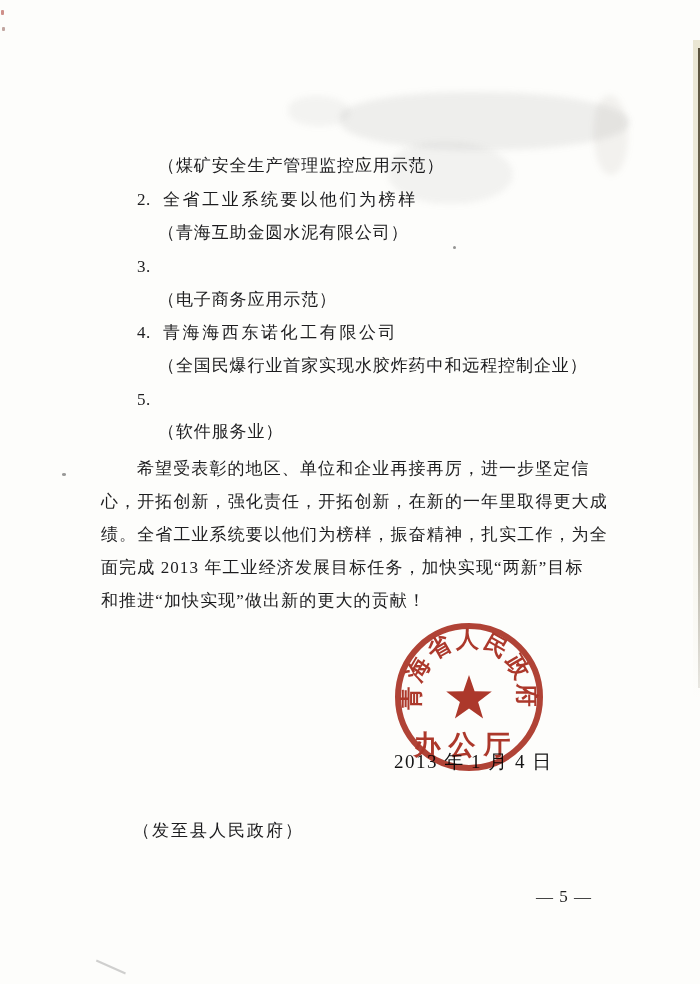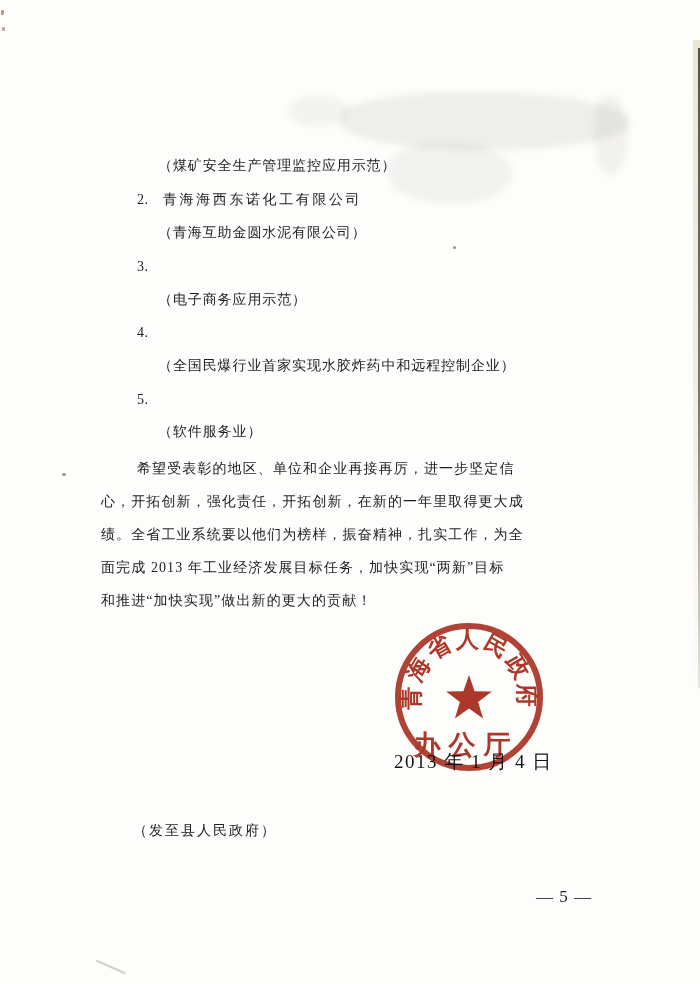--- a/index.html
+++ b/index.html
@@ -14,21 +14,21 @@
   }
   
   .blob{position:absolute;filter:blur(3px);border-radius:45% 55% 50% 50%;}
   .edge-halo{position:absolute;right:0;top:40px;width:7px;height:660px;
     background:linear-gradient(to bottom,rgba(190,178,120,.30),rgba(190,178,120,.18) 60%,rgba(190,178,120,0));}
   .edge-line{position:absolute;right:0;top:48px;width:2.5px;height:640px;
     background:linear-gradient(to bottom,rgba(66,58,36,.85),rgba(66,58,36,.65) 55%,rgba(90,82,55,.12));}
   .speck{position:absolute;border-radius:50%;}
   
   .row{position:absolute;left:0;width:100%;height:24px;}
-  .t{position:absolute;white-space:nowrap;font-size:14px;line-height:22px;color:#1d1d1f;}
+  .t{position:absolute;white-space:nowrap;font-size:17px;line-height:22px;color:#1d1d1f;}
   .num{left:137px;letter-spacing:.5px;}
   .company{left:163px;letter-spacing:2.6px;}
   .note{left:158px;letter-spacing:.9px;}
   .para{left:101px;letter-spacing:1.1px;}
   .para-first{left:137px;}
   .date{left:394px;top:751px;font-size:19px;letter-spacing:1.5px;color:#141414;z-index:1;}
   .dist{left:133px;top:820px;letter-spacing:2px;}
   .pagenum{left:536px;top:886px;font-size:17px;letter-spacing:1px;color:#222;}
   
   .seal{position:absolute;left:374px;top:605px;width:192px;height:192px;z-index:2;
@@ -55,33 +55,34 @@
   <div class="speck" style="left:1px;top:10px;width:3px;height:5px;background:rgba(170,55,45,.55);border-radius:1px;"></div>
   <div class="speck" style="left:2px;top:27px;width:2.5px;height:4px;background:rgba(120,60,50,.45);border-radius:1px;"></div>
   <div style="position:absolute;left:95px;top:966px;width:32px;height:1.5px;background:rgba(150,150,150,.45);transform:rotate(24deg);"></div>
 
   <div>
     <div class="row" style="top:155px">
       <span class="t note">（煤矿安全生产管理监控应用示范）</span>
     </div>
     <div class="row" style="top:189px">
       <span class="t num">2.</span>
-      <span class="t company">青海海西东诺化工有限公司</span>
+      <span class="t company">全省工业系统要以他们为榜样</span>
     </div>
     <div class="row" style="top:222px">
       <span class="t note">（青海互助金圆水泥有限公司）</span>
     </div>
     <div class="row" style="top:256px">
       <span class="t num">3.</span>
     </div>
     <div class="row" style="top:289px">
       <span class="t note">（电子商务应用示范）</span>
     </div>
     <div class="row" style="top:322px">
       <span class="t num">4.</span>
+      <span class="t company">青海海西东诺化工有限公司</span>
     </div>
     <div class="row" style="top:355px">
       <span class="t note">（全国民爆行业首家实现水胶炸药中和远程控制企业）</span>
     </div>
     <div class="row" style="top:389px">
       <span class="t num">5.</span>
     </div>
     <div class="row" style="top:421px">
       <span class="t note">（软件服务业）</span>
     </div>

